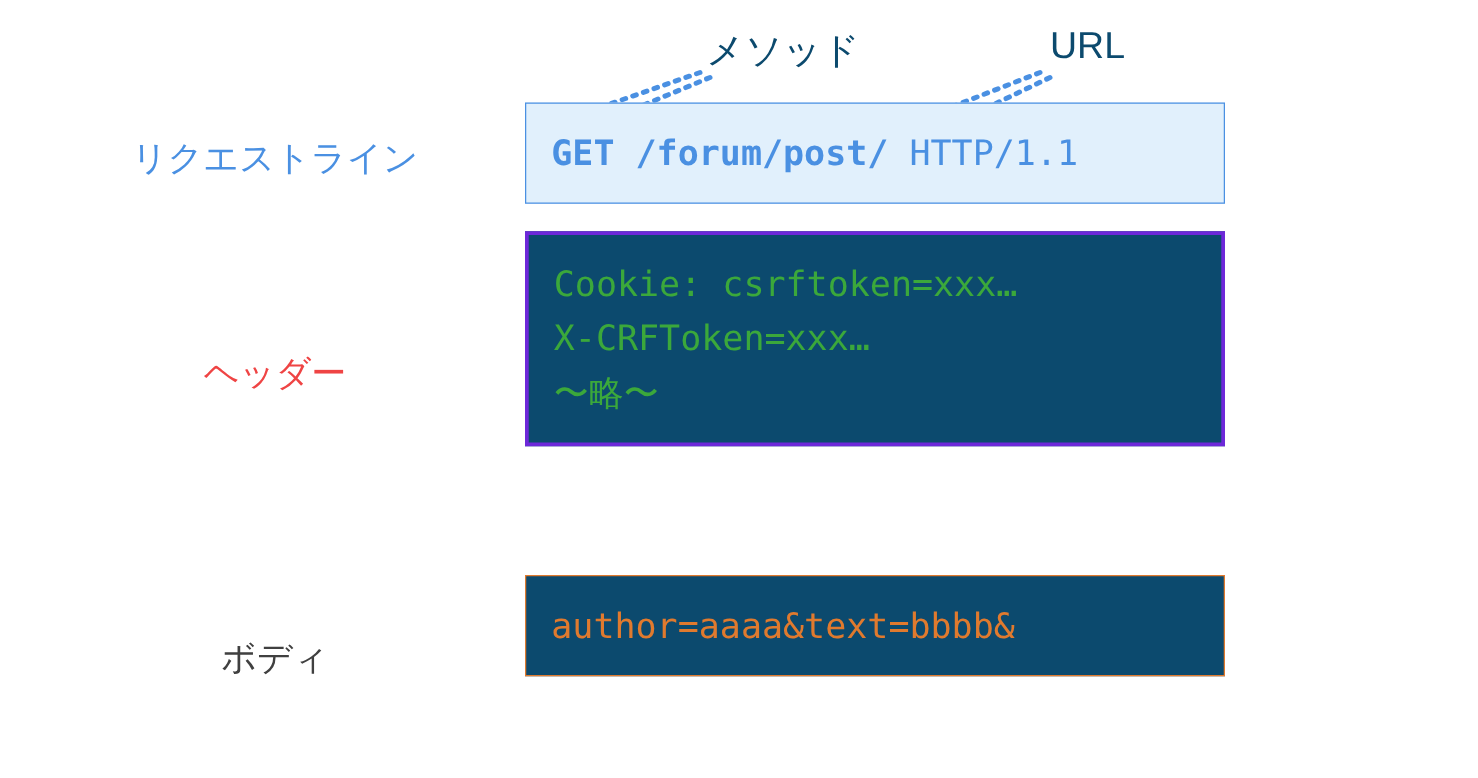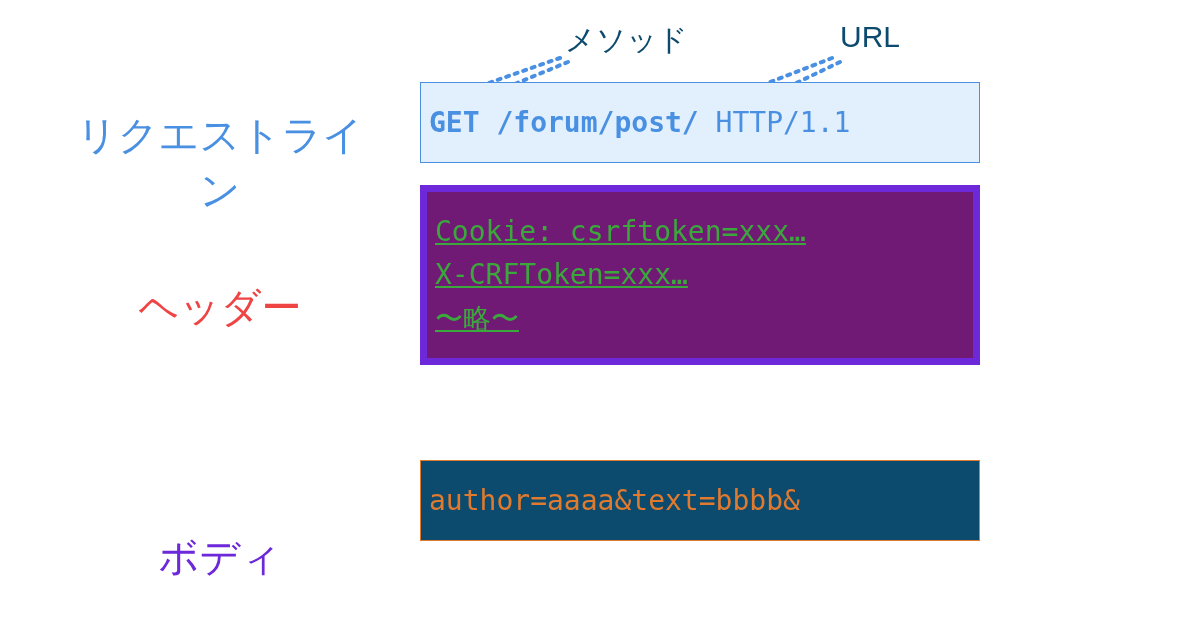--- a/index.html
+++ b/index.html
@@ -13,51 +13,50 @@
     background: #fff;
   }
   .mono {
     font-family: "Menlo", "Consolas", monospace;
   }
   .label-col {
     position: absolute;
     left: 70px;
     width: 300px;
     text-align: center;
-    font-size: 40px;
+    font-size: 28px;
   }
   .box {
     position: absolute;
     left: 420px;
     width: 560px;
-    padding: 18px 8px;
+    padding: 18px 20px;
     font-size: 28px;
     line-height: 1.55;
   }
   
   #label-request { top: 108px; color: #4A90E2; }
   #box-request {
     top: 82px;
     background: #e1f0fc;
     border: 1px solid #4A90E2;
     color: #4A90E2;
   }
   #box-request .method-url { font-weight: 700; }
   #box-request .http { font-weight: 400; }
   
   #label-header { top: 280px; color: #ef4444; }
   #box-header {
     top: 185px;
-    background: #701a75;
-    border: 7px solid #6d28d9;
+    background: #0c4a6e;
+    border: 3px solid #6d28d9;
     color: #3BA83B;
-    text-decoration: underline;
   }
   
-  #label-body { top: 530px; color: #6d28d9; }
+  #label-body { top: 508px; color: #404040; }
   #box-body {
     top: 460px;
     background: #0c4a6e;
     border: 1px solid #E07A2E;
     color: #E07A2E;
   }
   
   .top-anno {
     position: absolute;
     top: 20px;

